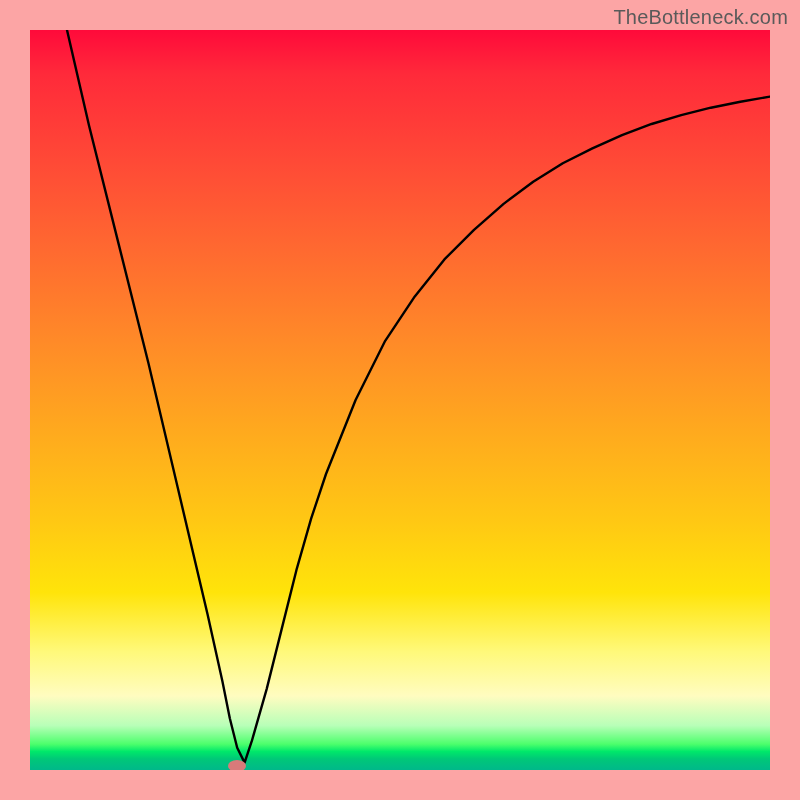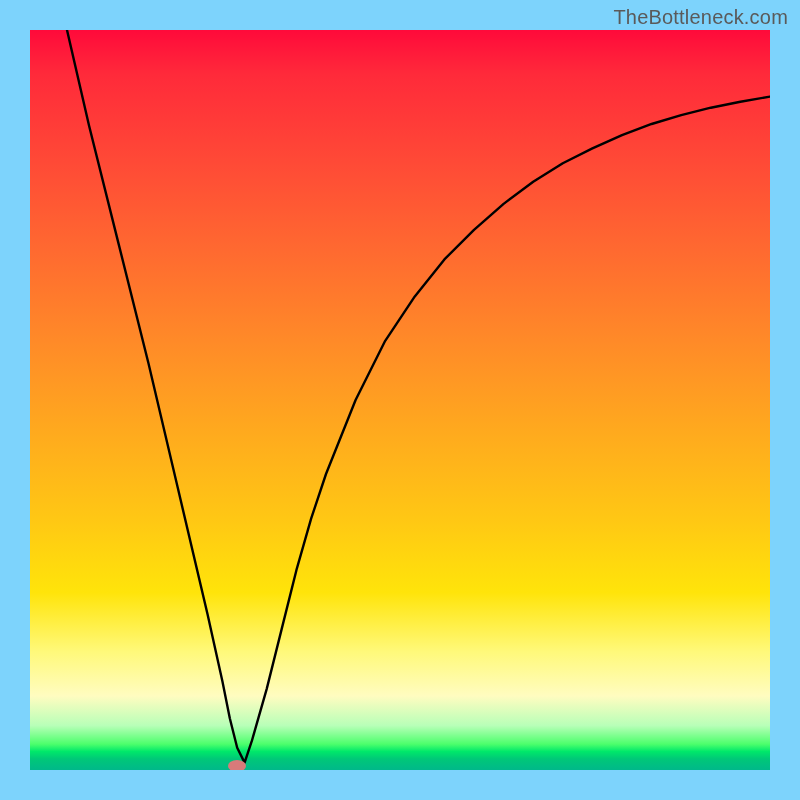--- a/index.html
+++ b/index.html
@@ -8,21 +8,21 @@
     width: 800px;
     height: 800px;
     overflow: hidden;
     background: #000;
     font-family: Arial, Helvetica, sans-serif;
   }
   .frame {
     position: relative;
     width: 800px;
     height: 800px;
-    background: #7dd3fc;
+    background: #fca5a5;
   }
   .plot-area {
     position: absolute;
     left: 30px;
     top: 30px;
     width: 740px;
     height: 740px;
     overflow: hidden;
   }
   .gradient-bg {

